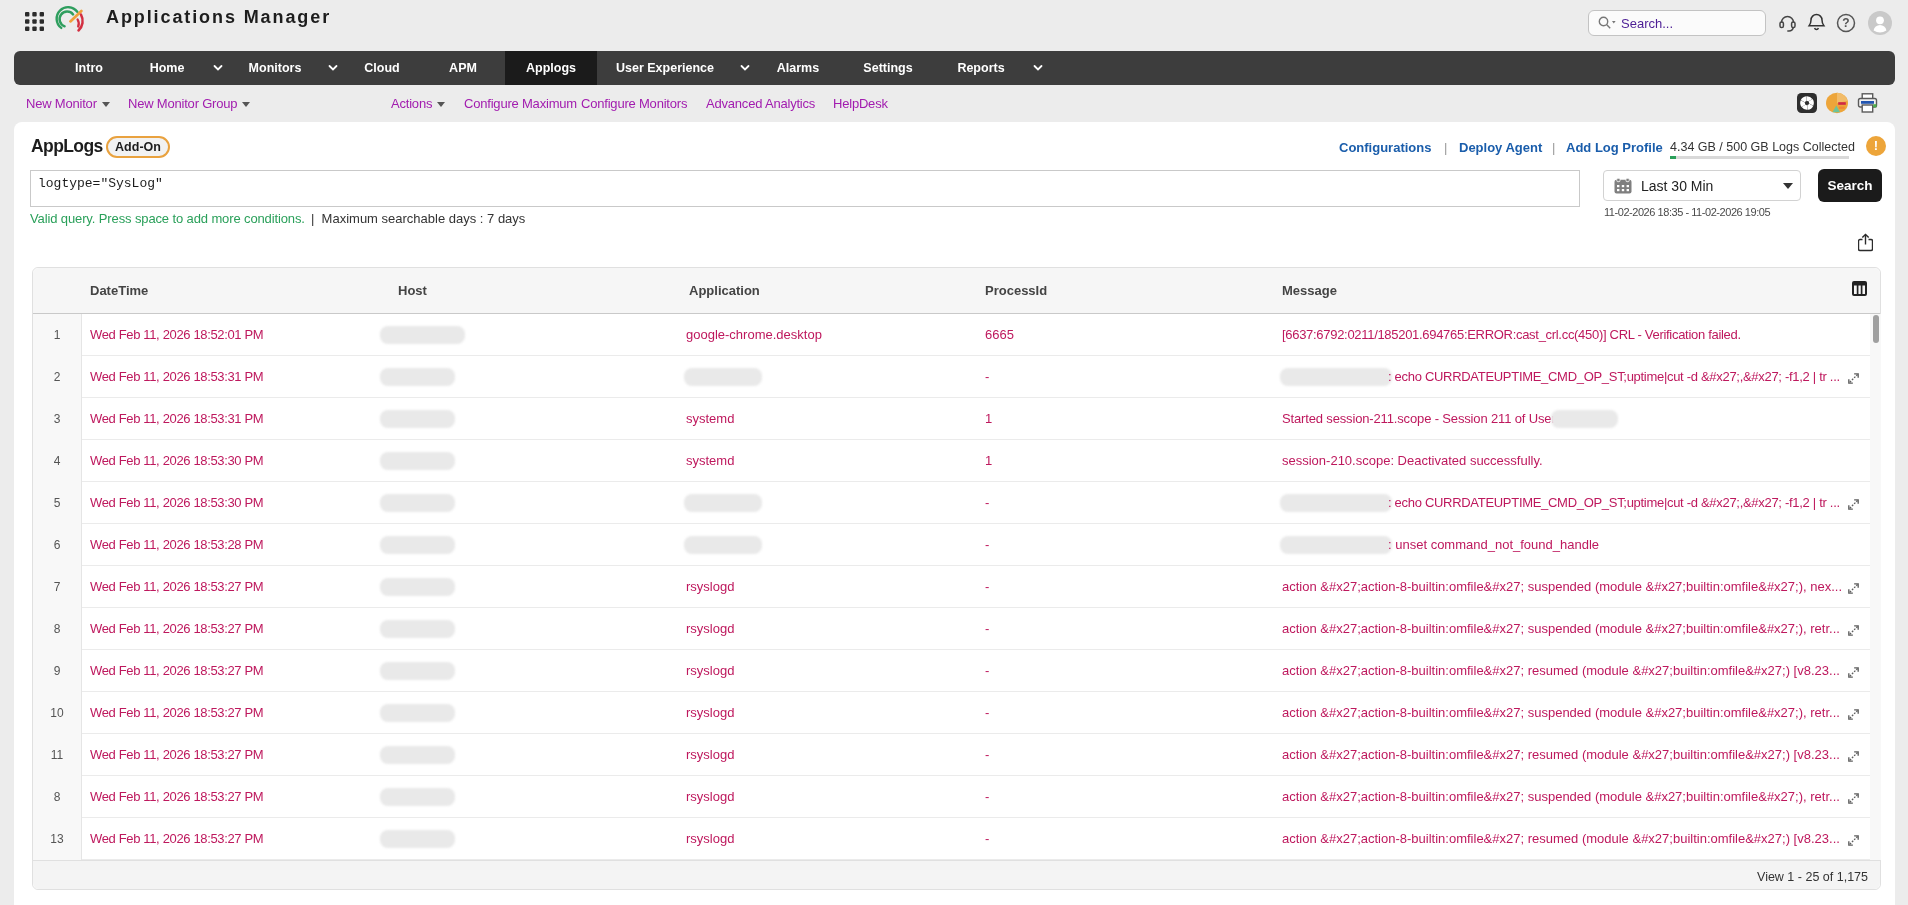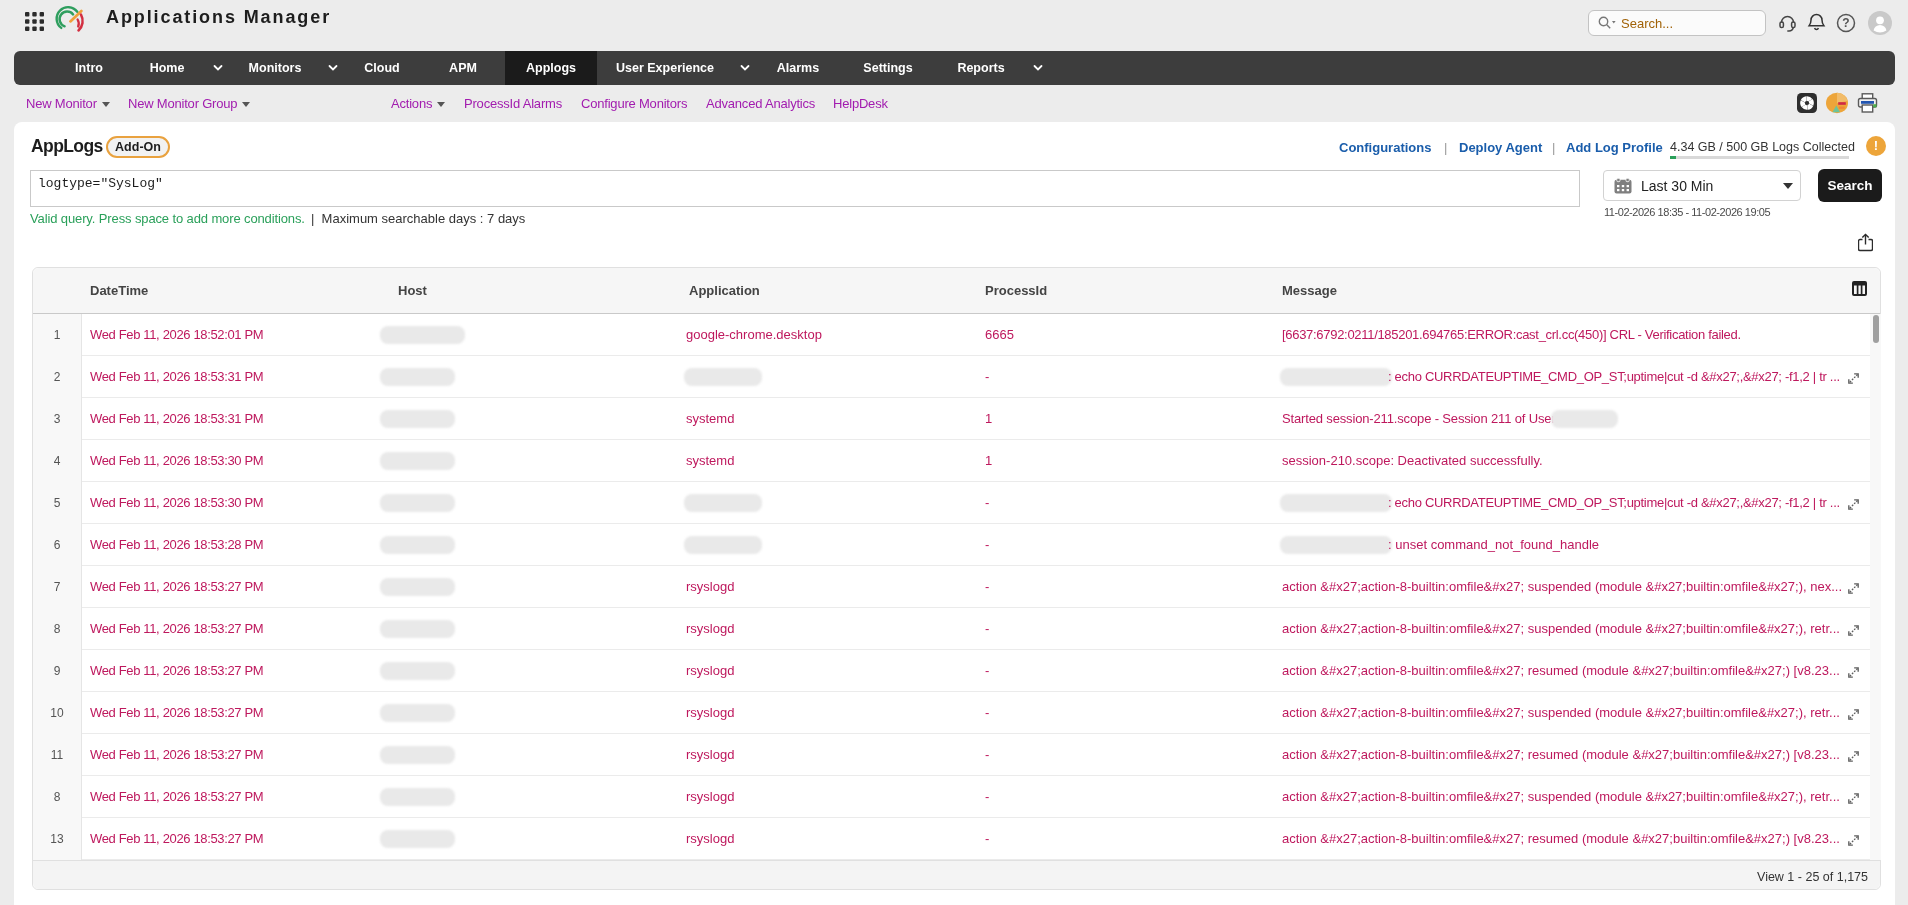--- a/index.html
+++ b/index.html
@@ -4,21 +4,21 @@
 <style>
 * { margin:0; padding:0; box-sizing:border-box; }
 html,body { width:1908px; height:905px; overflow:hidden; }
 body { font-family:"Liberation Sans", sans-serif; background:#ececec; position:relative; }
 .abs { position:absolute; }
 .cc { transform:translateX(-50%); white-space:nowrap; }
 
 
 #title { left:94px; top:7px; font-size:18px; font-weight:bold; color:#1d1d1d; letter-spacing:1.9px;margin-left:12px; }
 #searchbox { left:1588px; top:10px; width:178px; height:26px; background:#fbfbfb; border:1px solid #c3c3c3; border-radius:6px; }
-#searchtxt { left:1621px; top:16px; font-size:13px; color:#a16207; }
+#searchtxt { left:1621px; top:16px; font-size:13px; color:#4c1d95; }
 
 
 #mainnav { left:14px; top:51px; width:1881px; height:34px; background:#3d3d3d; border-radius:6px; }
 .nav { position:absolute; top:61px; font-size:12.5px; font-weight:bold; color:#fff; }
 .nava { position:absolute; top:51px; height:34px; background:#1b1b1b; }
 .chev { position:absolute; top:63px; width:9px; height:9px; }
 .chev svg { display:block; }
 
 
 .sub { position:absolute; top:96px; font-size:13px; letter-spacing:-0.2px; color:#a21caf; }
@@ -164,21 +164,21 @@
 <div class="chev" style="left:1033px;">
     <svg width="10" height="10" viewBox="0 0 10 10">
       <path d="M1.5 3 L5 6.5 L8.5 3" stroke="#fff" stroke-width="1.8" fill="none" stroke-linecap="round"></path>
     </svg>
   </div>
 
 <div class="sub" style="left:26px;">New Monitor<span class="scaret"></span></div>
 <div class="sub" style="left:128px;">New Monitor Group<span class="scaret"></span></div>
 <div class="sub" style="left:266px;margin-top:33px;">Threshold Profile<span class="scaret"></span></div>
 <div class="sub" style="left:391px;">Actions<span class="scaret"></span></div>
-<div class="sub" style="left:464px;">ProcessId Alarms</div>
+<div class="sub" style="left:464px;">Configure Maximum</div>
 <div class="sub" style="left:581px;">Configure Monitors</div>
 <div class="sub" style="left:706px;">Advanced Analytics</div>
 <div class="sub" style="left:833px;">HelpDesk</div>
 
 <div class="abs" style="left:1797px; top:93px;">
 <svg width="20" height="20" viewBox="0 0 20 20">
 <rect x="0" y="0" width="20" height="20" rx="4.5" fill="#2e2e2e"></rect>
 <g transform="translate(10,10)">
 <g fill="#fff">
 <path d="M-0.6 -6.8 A 6.8 6.8 0 0 1 5.4 -4.1 L1.2 -1.4 A 2 2 0 0 0 -0.6 -2.3 Z"></path>

